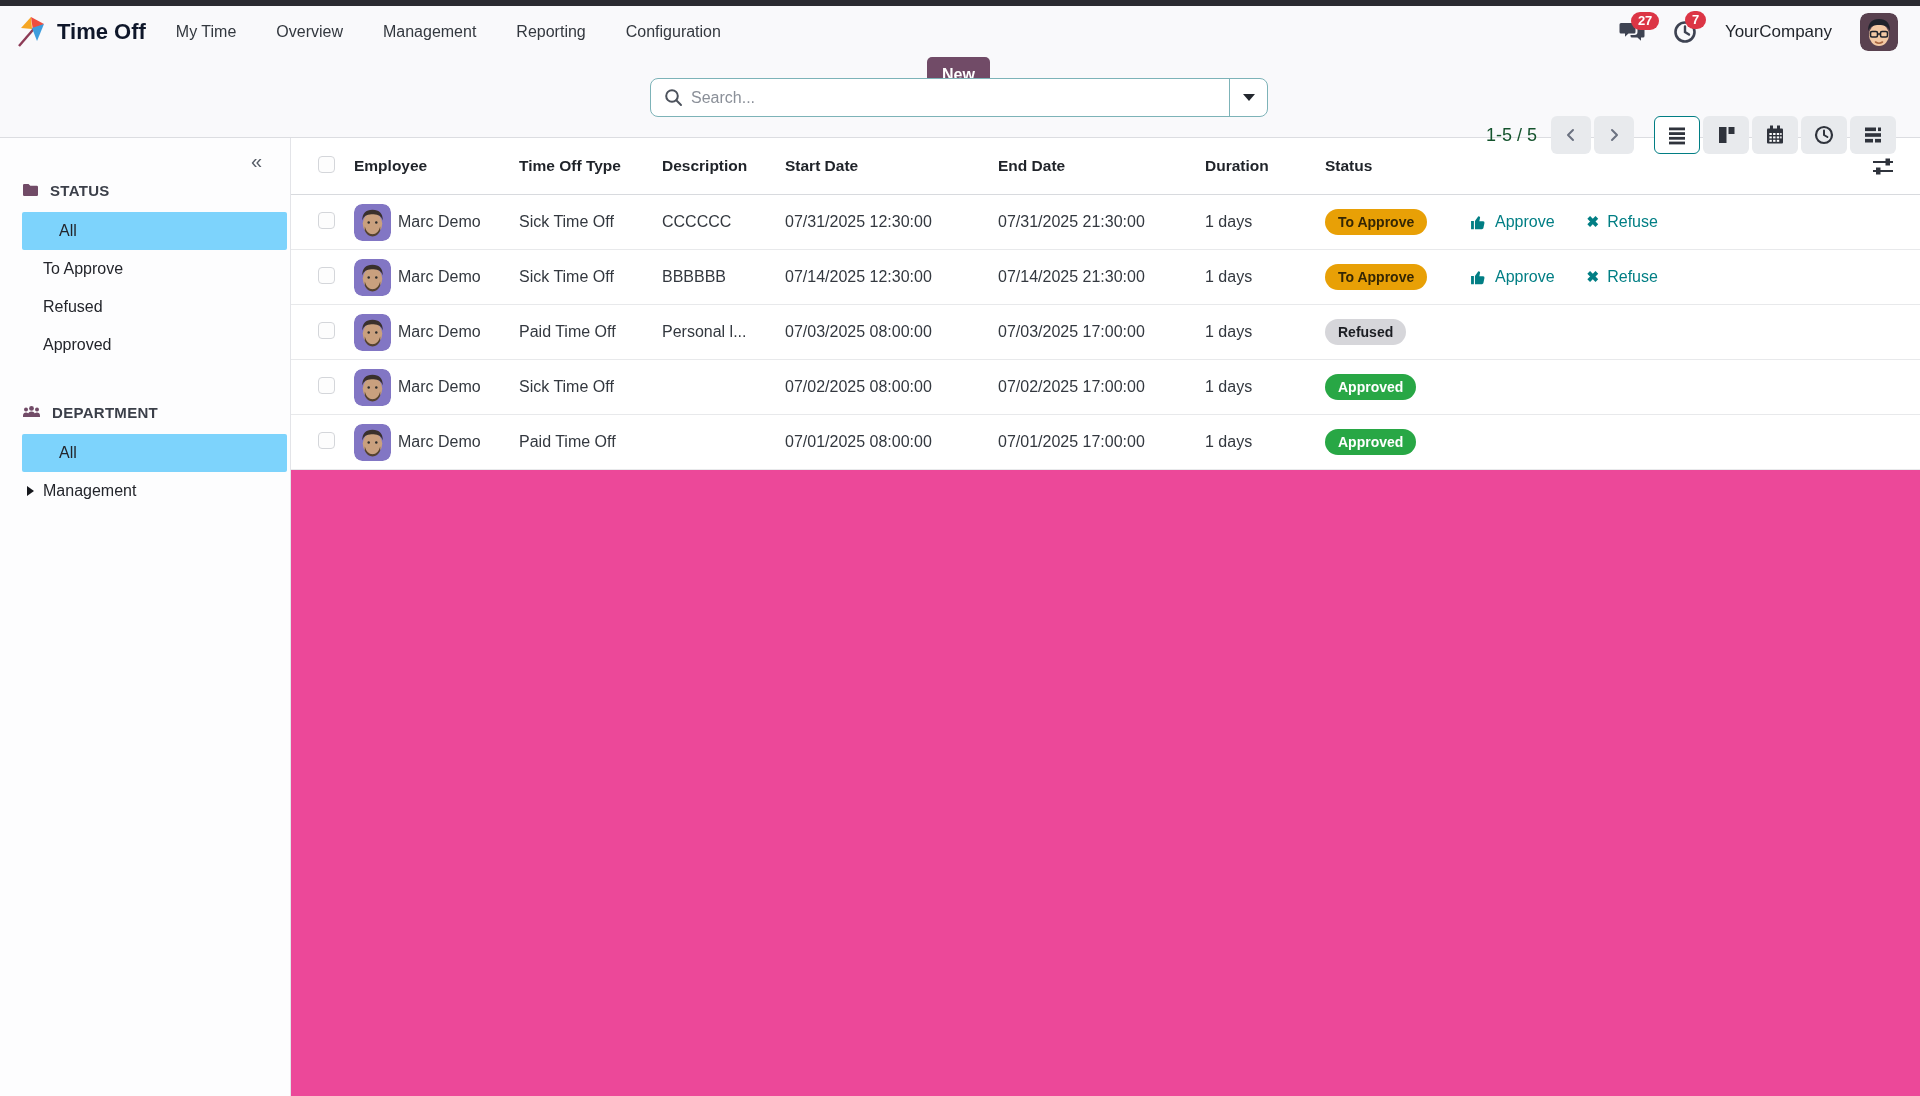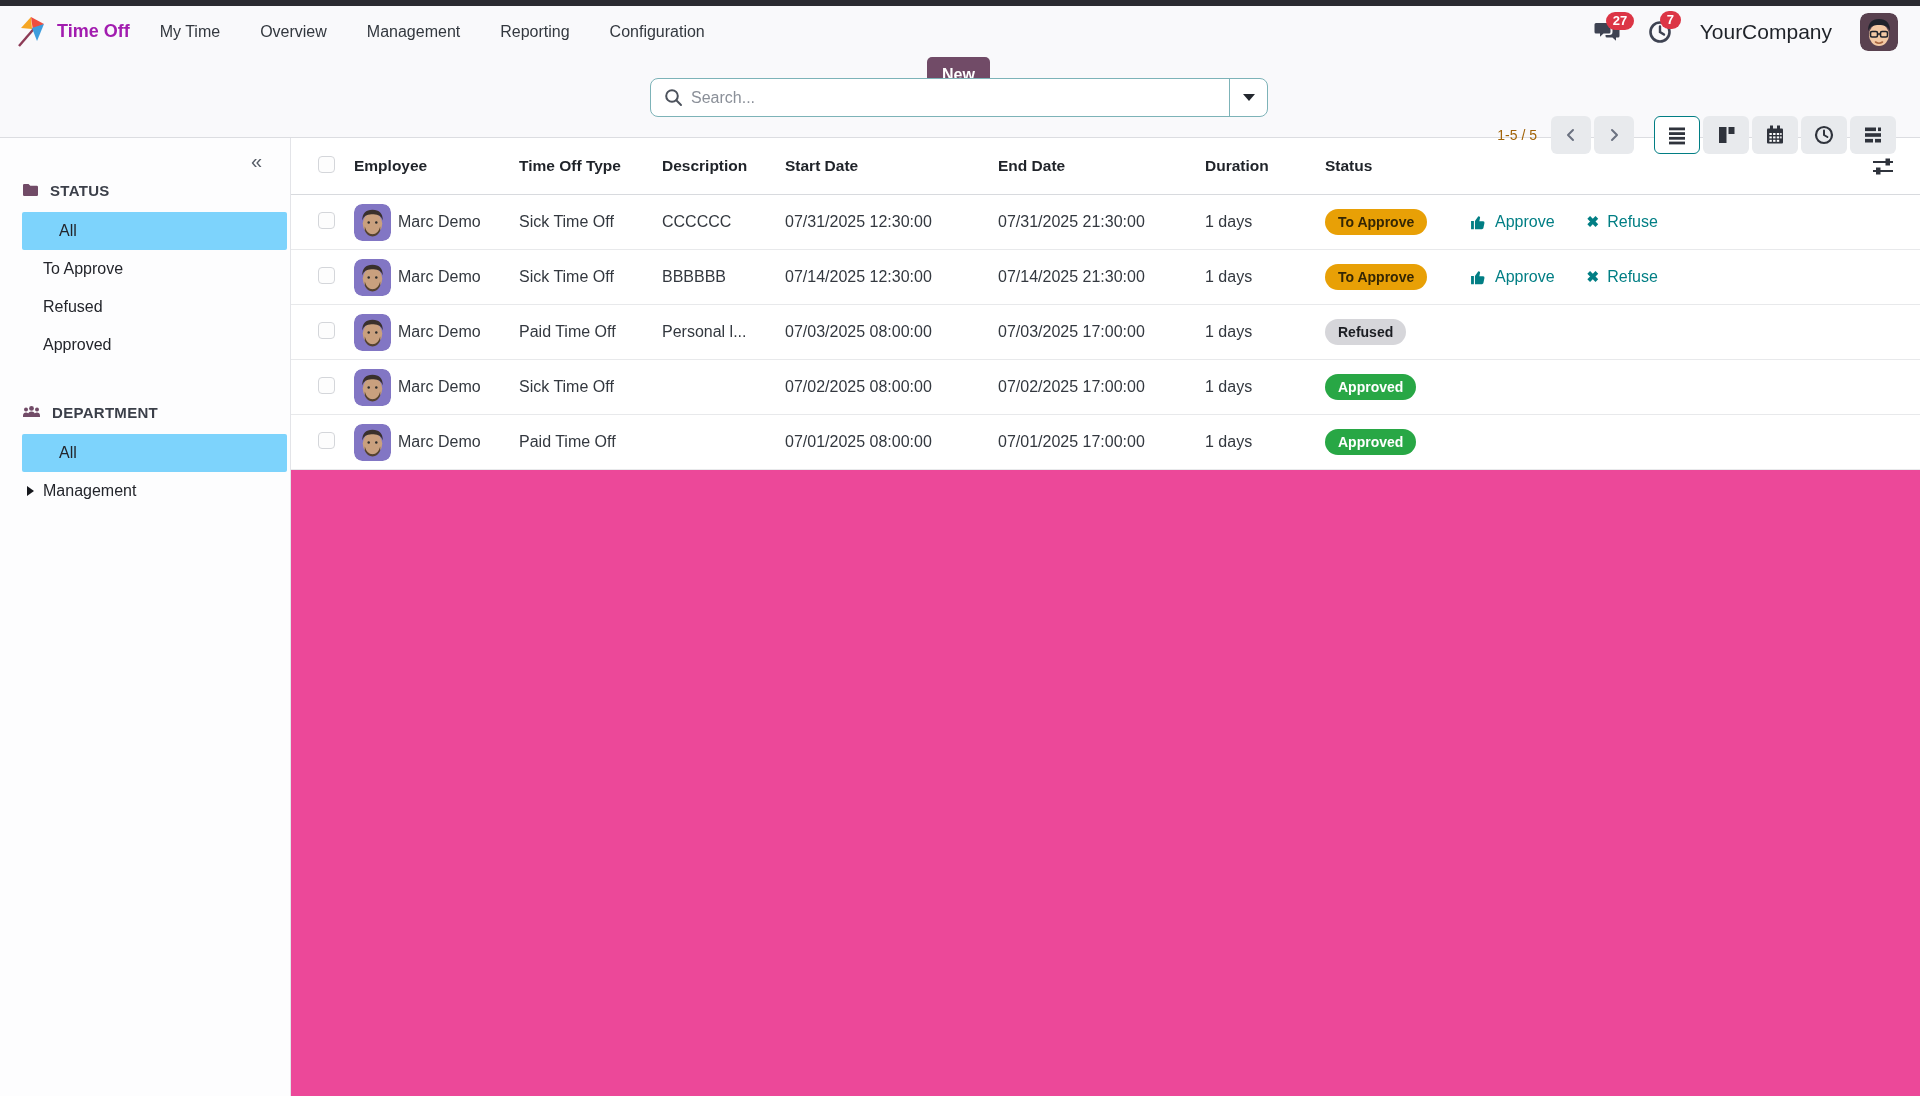--- a/index.html
+++ b/index.html
@@ -5,49 +5,49 @@
   * { margin:0; padding:0; box-sizing:border-box; }
   html,body { width:1920px; height:1096px; overflow:hidden;
     font-family:"Liberation Sans", sans-serif; background:#fbfbfd; color:#374151; }
 
   
   .top-strip { height:6px; width:100%; background:#2b2b31; }
 
   
   .navbar { height:51px; background:#f9f9fb; display:flex; align-items:center; padding:0 22px 0 16px; }
   .brand { display:flex; align-items:center; gap:10px; margin-right:30px; }
-  .app-name { font-size:18px; font-weight:700; color:#a21caf; }
+  .app-name { font-size:22px; font-weight:700; color:#0f172a; }
   .nav-menu { display:flex; align-items:center; gap:40px;justify-content:center; }
   .nav-item { font-size:16px; color:#33383f; cursor:pointer; }
   .nav-right { margin-left:auto; display:flex; align-items:center; gap:28px; }
   .icon-wrap { position:relative; display:inline-flex; }
   .count-badge { position:absolute; top:-9px; left:12px; background:#dc3545; color:#fff;
     font-size:13px; font-weight:700; border-radius:10px; padding:1px 7px; line-height:16px; }
-  .company { font-size:21px; color:#1f2329; }
+  .company { font-size:17px; color:#1f2329; }
   .nav-avatar { width:38px; height:38px; border-radius:8px; overflow:hidden; display:block; }
 
   
   .control-panel { height:81px; background:#f9f9fb; position:relative;
     display:flex; align-items:center; padding:0 24px 0 21px; border-bottom:1px solid #dcdde1;flex-direction:column; }
   .btn-new { background:#714B67; color:#fff; font-size:16px; font-weight:700;
     border:none; border-radius:5px; padding:9px 15px; cursor:pointer; }
   .view-title { font-size:20px; color:#16181d; margin-left:28px; display:flex; align-items:center; gap:9px; }
   .gear { font-size:17px; color:#3c4048; cursor:pointer; }
   .searchbar { position:absolute; left:650px; top:21px; width:618px; height:39px; background:#fff;
     border:1px solid #7db3b8; border-radius:8px; display:flex; align-items:center; }
   .searchbar input { flex:1; border:none; outline:none; font-size:16px; color:#1f2937;
     background:transparent; padding-left:8px; font-family:"Liberation Sans",sans-serif; }
   .searchbar input::placeholder { color:#8a8f98; }
   .search-glass { margin-left:13px; display:inline-flex; }
   .search-caret-box { width:38px; align-self:stretch; border-left:1px solid #7db3b8;
     display:flex; align-items:center; justify-content:center; cursor:pointer; }
   .caret-down { width:0; height:0; border-left:6px solid transparent; border-right:6px solid transparent;
     border-top:7px solid #23272e; }
   .cp-right { margin-left:auto; display:flex; align-items:center; }
-  .pager-text { font-size:14px; color:#a16207; margin-right:14px;text-align:center; }
+  .pager-text { font-size:18px; color:#14532d; margin-right:14px;text-align:center; }
   .pager-btn { width:40px; height:38px; background:#e8eaed; border:none; border-radius:6px;
     display:inline-flex; align-items:center; justify-content:center; cursor:pointer; }
   .pager-btn + .pager-btn { margin-left:3px; }
   .switcher { display:flex; gap:3px; margin-left:20px; }
   .view-btn { width:46px; height:38px; background:#e8eaed; border:none; border-radius:6px;
     display:inline-flex; align-items:center; justify-content:center; cursor:pointer; }
   .view-btn.active { background:#fff; border:1.5px solid #017e84; }
 
   
   .content { display:flex; height:958px; }

